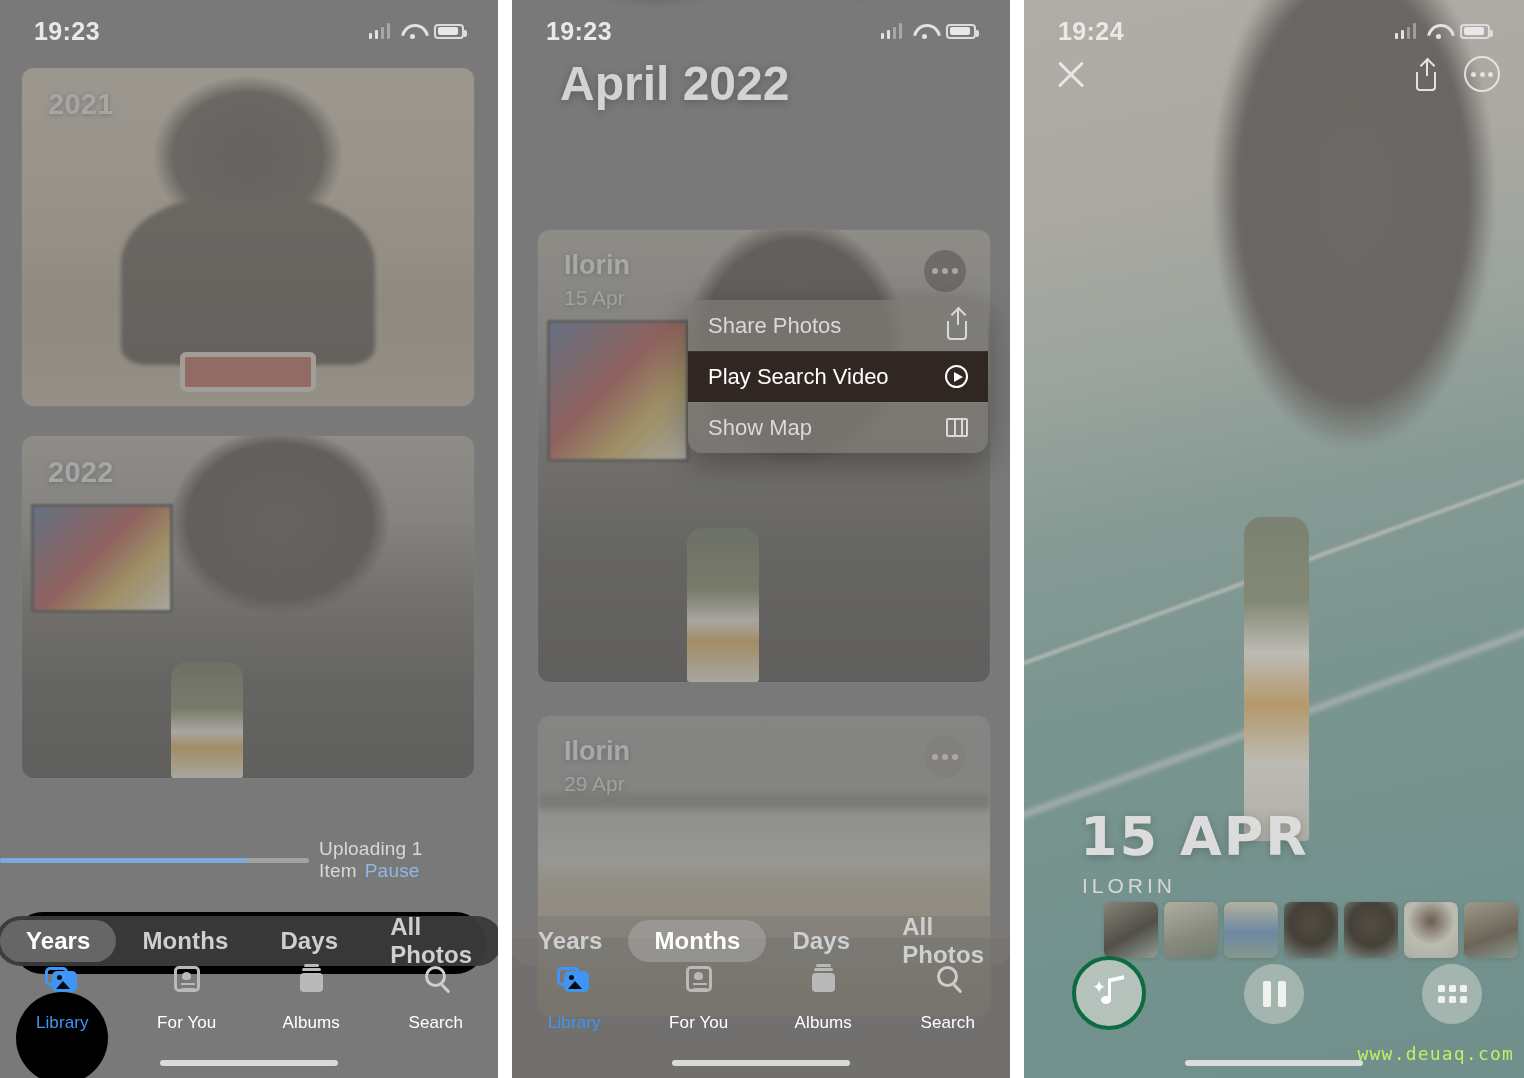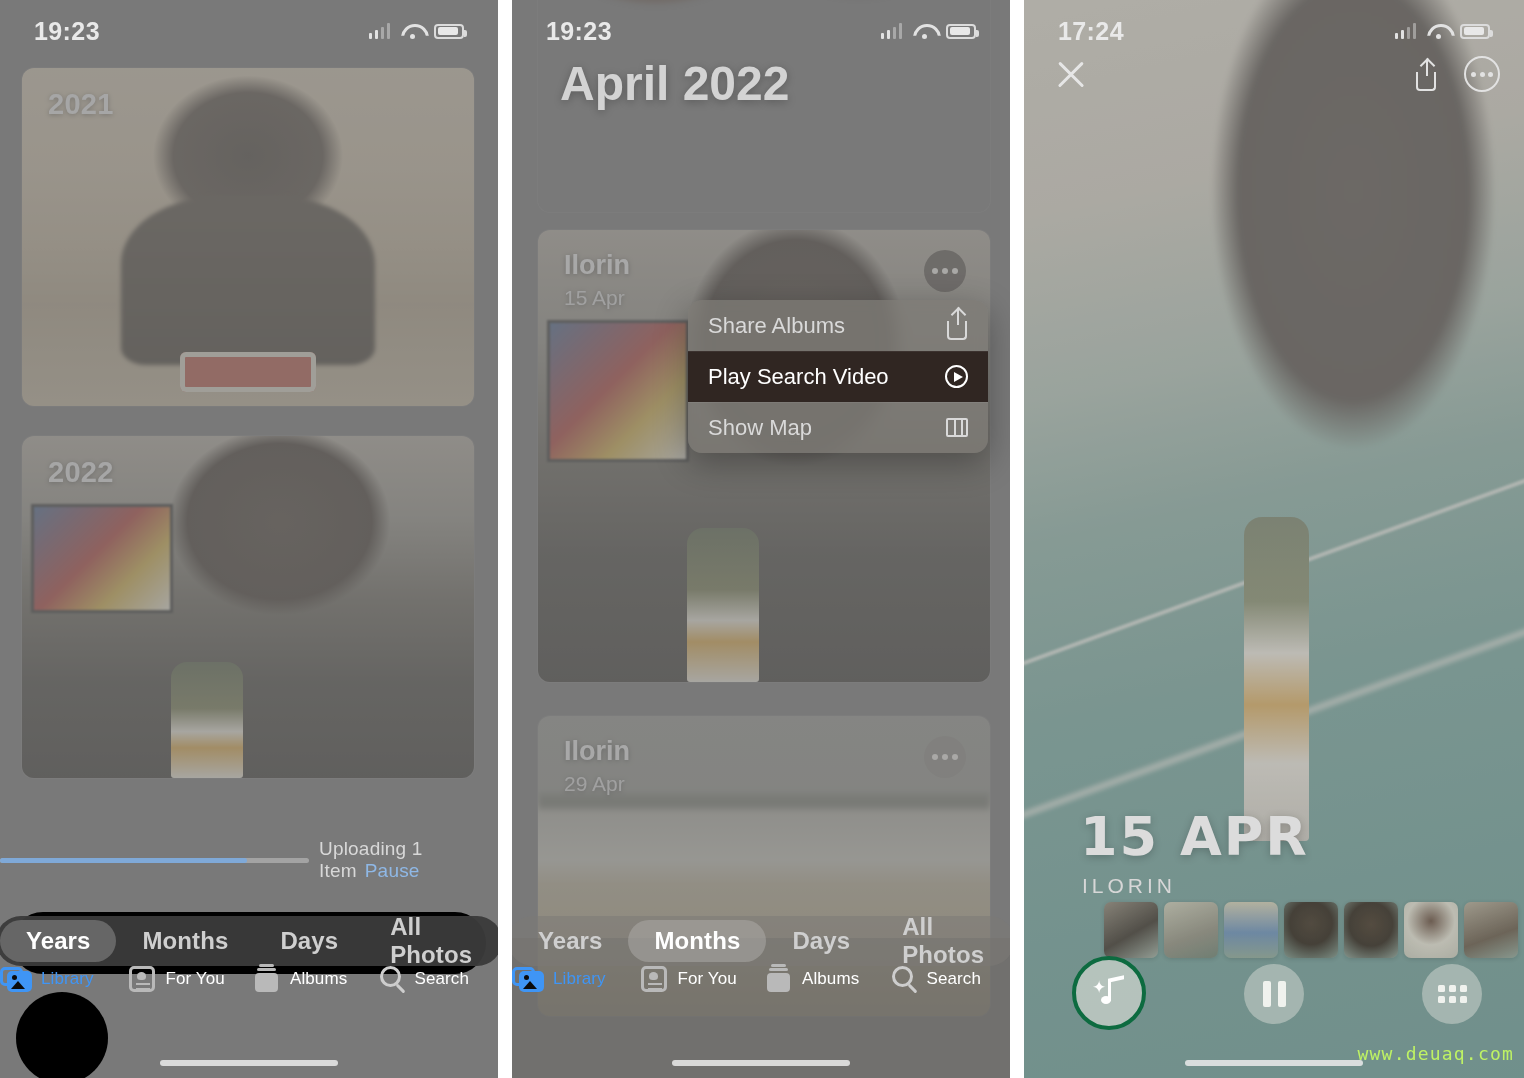--- a/index.html
+++ b/index.html
@@ -131,21 +131,21 @@
   .seg.grey{ background:rgba(124,122,118,.55); }
   .seg-item{ font-size:24px; font-weight:700; color:#cfcfcf; letter-spacing:.1px;
      padding:0 26px; height:42px; display:flex; align-items:center; border-radius:21px; }
   .seg-item.active{ color:#ffffff; }
   .seg.dark .seg-item.active{ background:rgba(104,104,104,.95); }
   .seg.grey .seg-item.active{ background:rgba(172,170,166,.55); }
 
   
   .tabbar{ position:absolute; left:0; right:0; bottom:34px; height:86px; z-index:46;
      display:flex; align-items:flex-start; }
-  .tab{ flex:1; display:flex; flex-direction:row; align-items:center; gap:7px; padding-top:6px; }
+  .tab{ flex:1; display:flex; flex-direction:column; align-items:center; gap:19px; padding-top:6px; }
   .tab .tlabel{ font-size:17px; color:#ffffff; letter-spacing:.1px; }
   .tab.active .tlabel{ color:#3f95f5; }
   .tab-ico{ width:34px; height:30px; position:relative; }
 
   
   .ic-library{ }
   .ic-library .b1{ position:absolute; left:0; top:3px; width:23px; height:19px;
      border:3px solid #3f95f5; border-radius:5px; }
   .ic-library .b2{ position:absolute; left:7px; top:7px; width:25px; height:21px;
      background:#3f95f5; border-radius:5px; }
@@ -391,21 +391,21 @@
           </span>
         <span class="wifi"></span>
         <span class="batt">
             <i></i>
           </span>
       </div>
     </div>
 
     <div class="ctx" style="left:176px; top:300px;">
       <div class="ctx-item">
-        <span>Share Albums</span>
+        <span>Share Photos</span>
         <span class="ctx-ico">
             <span class="ic-share"></span>
           </span>
       </div>
       <div class="ctx-item hl">
         <span>Play Search Video</span>
         <span class="ctx-ico">
             <span class="ic-replay"></span>
           </span>
       </div>
@@ -458,21 +458,21 @@
   </div>
 
   <div class="panel" id="panel-3">
     <div class="ph ph-table"></div>
     <div class="subject"></div>
     <div class="bottle"></div>
 
     <div class="veil light"></div>
 
     <div class="statusbar">
-      <div class="sb-time">17:24</div>
+      <div class="sb-time">19:24</div>
       <div class="sb-right">
         <span class="bars">
             <i></i>
             <i></i>
             <i></i>
             <i></i>
           </span>
         <span class="wifi"></span>
         <span class="batt">
             <i></i>

